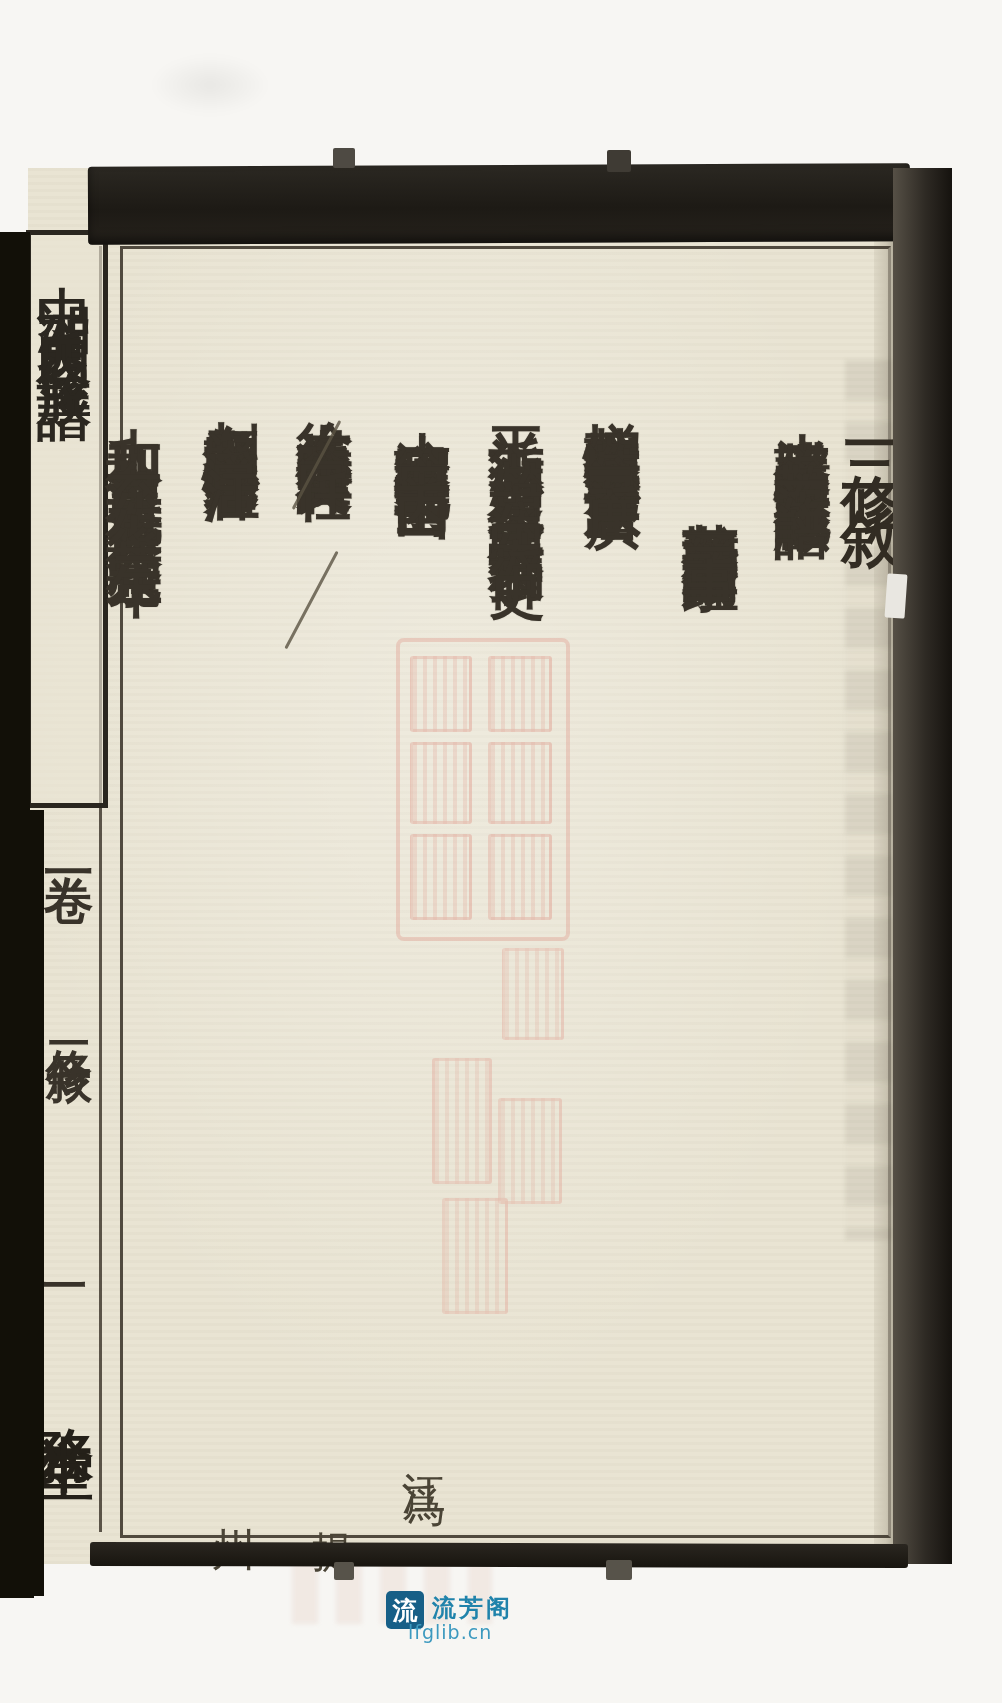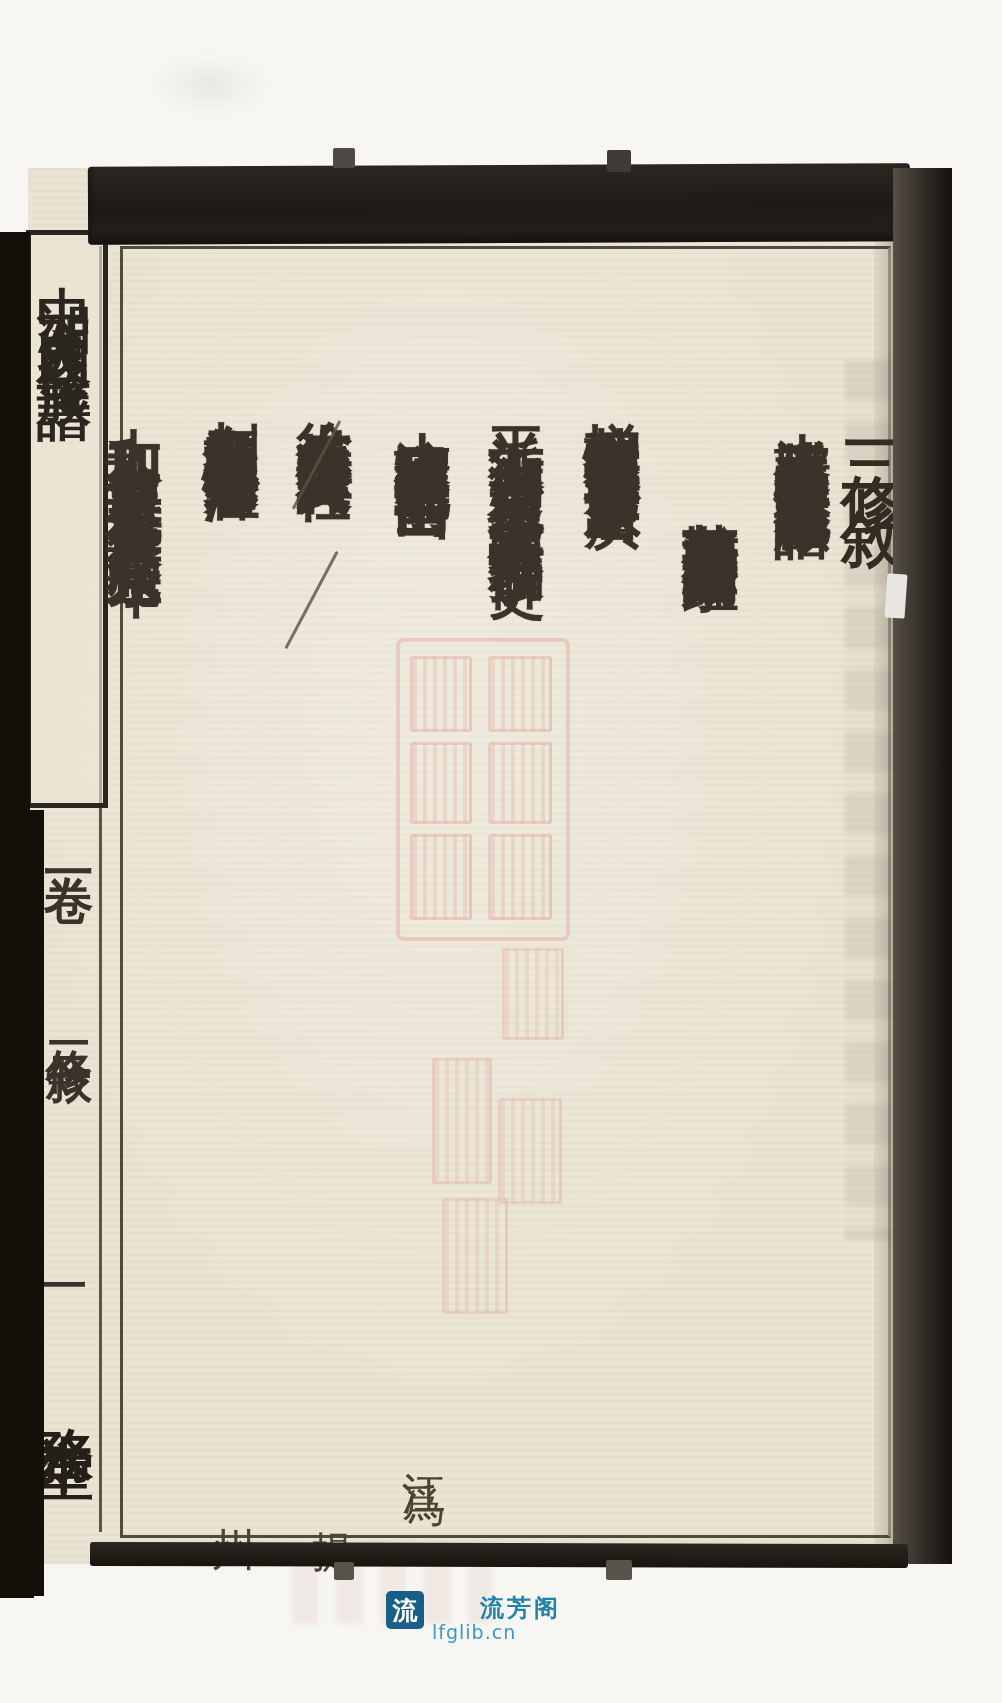--- a/index.html
+++ b/index.html
@@ -101,24 +101,23 @@
   .wm-icon{
     left:386px;top:1591px;width:38px;height:38px;
     background:#175f87;border-radius:5px;
     display:flex;align-items:center;justify-content:center;
     color:#ffffff;font-size:25px;font-weight:700;
     font-family:"DejaVu Sans","Liberation Sans",sans-serif;
   }
   .wm-name{
     left:432px;top:1592px;font-size:24px;font-weight:700;color:#2083ab;letter-spacing:3px;
     font-family:"DejaVu Sans","Liberation Sans",sans-serif;
-    margin-left:48px;
   }
   .wm-url{
-    left:432px;top:1621px;font-size:19px;color:#3c99bf;letter-spacing:1px;
+    left:408px;top:1621px;font-size:19px;color:#3c99bf;letter-spacing:1px;
     font-family:"DejaVu Sans","Liberation Sans",sans-serif;
   }
 </style>
 </head>
 <body>
 
 <div class="stage">
 
   <div class="abs paper"></div>
   <div class="abs paper-edge-right"></div>

